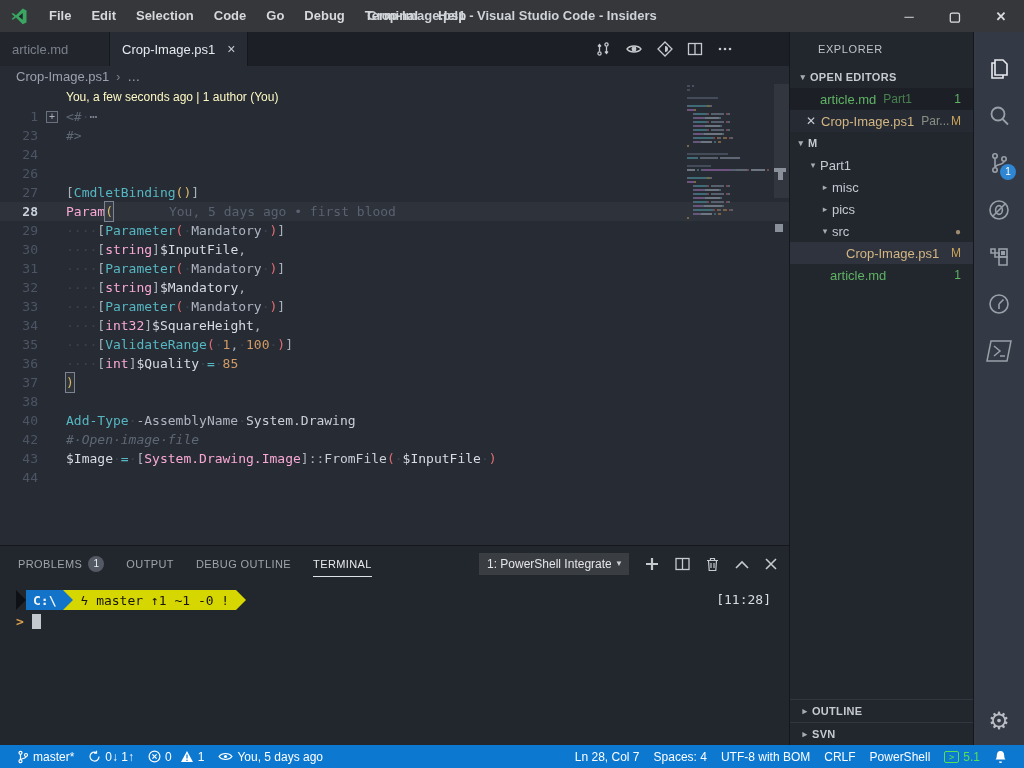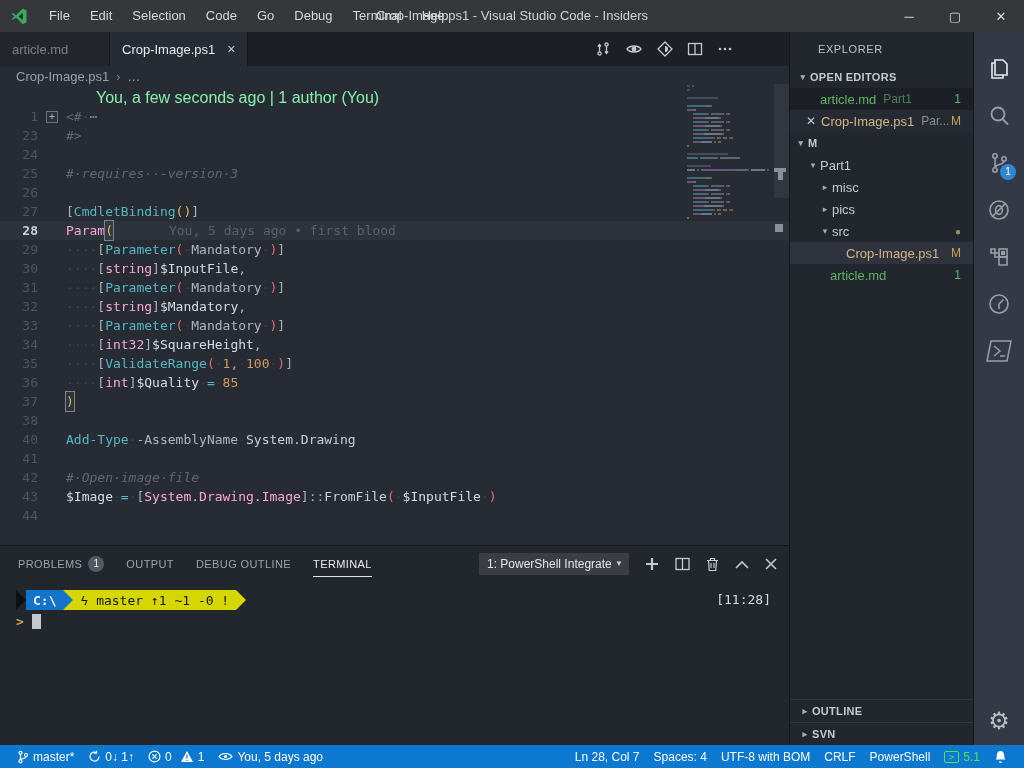--- a/index.html
+++ b/index.html
@@ -6,21 +6,21 @@
   html,body { width:1024px; height:768px; overflow:hidden; background:#1c1f25; }
   body { font-family:"Liberation Sans", sans-serif; font-size:13px; color:#c3c9d1; }
   .window { width:1024px; height:768px; display:flex; flex-direction:column; }
 
   
   .titlebar { height:32px; background:#35373b; display:flex; align-items:center; flex:none; }
   .vscode-logo { width:18px; height:18px; margin:0 12px 0 10px; flex:none; }
   .menus { display:flex; gap:2px; }
   .menu-item { padding:0 9px; line-height:32px; color:#d6d8db; font-size:13px; cursor:default; }
   .win-title { position:absolute; left:0; right:0; text-align:center; color:#cfd3d8; font-size:13px; line-height:32px; pointer-events:none; }
-  .titlebar { position:relative; }
+  .titlebar { position:relative;font-weight:bold; }
   .win-controls { margin-left:auto; display:flex; z-index:2; }
   .win-btn { width:46px; height:32px; display:flex; align-items:center; justify-content:center; color:#d8dadd; font-size:13px; }
 
   
   .main-row { flex:1; display:flex; min-height:0; }
   .editor-col { width:790px; flex:none; display:flex; flex-direction:column; border-right:1px solid #15171c; }
 
   
   .tabstrip { height:34px; background:#1c1f25; display:flex; align-items:stretch; flex:none; }
   .tab { padding:0 12px; display:flex; align-items:center; gap:8px; font-size:13px; color:#7a808b; background:#22252b; border-right:1px solid #15171c; min-width:110px; }
@@ -33,21 +33,21 @@
   .editor-area { height:479px; background:#272c34; position:relative; flex:none; overflow:hidden; }
   .breadcrumb { height:22px; line-height:22px; padding-left:16px; color:#9aa1ad; font-size:13px; display:flex; gap:7px; align-items:center; }
   .breadcrumb .chev { color:#7d8491; font-size:12px; }
   .code-wrap { position:relative; }
   .code-line { display:flex; height:19px; line-height:19px; font-family:"DejaVu Sans Mono","Liberation Mono",monospace; font-size:13px; white-space:pre; position:relative; }
   .code-line.active { background:#2d323b; }
   .gutter { width:38px; flex:none; text-align:right; color:#4d5565; }
   .code-line.active .gutter { color:#ccd2dc; font-weight:bold; }
   .foldcol { width:28px; flex:none; display:flex; align-items:center; justify-content:center; }
   .foldbox { width:12px; height:12px; border:1px solid #6a7280; background:#2b303a; color:#aab2c0; font-size:10px; line-height:10px; text-align:center; }
-  .codelens { height:19px; line-height:19px; padding-left:96px; color:#86efac; font-size:16px; font-family:"Liberation Sans",sans-serif; }
+  .codelens { height:19px; line-height:19px; padding-left:66px; color:#fef9c3; font-size:12px; font-family:"Liberation Sans",sans-serif; }
   .ghost { color:#5a6170; margin-left:56px; }
   .tok-pun{color:#a9b1bd} .tok-typ{color:#56b6c2} .tok-kw{color:#f9a8d4}
   .tok-var{color:#d7dce4} .tok-num{color:#d19a66}
   .tok-cmt{color:#5f6774;font-style:italic}
   .tok-gold{color:#d9b866} .tok-goldbm{color:#d9b866; outline:1px solid #7c8493; background:rgba(255,255,255,.04);}
   .tok-pink{color:#e06c75} .tok-def{color:#aeb5c0} .tok-lit{color:#c9cfd9}
   .tok-op{color:#56b6c2} .tok-ws{color:#3c434f} .tok-dim{color:#7f8795}
   .minimap { position:absolute; top:19px; right:16px; width:86px; }
   .mm-row { height:2px; margin-bottom:2px; white-space:nowrap; }
   .mm-row span { display:inline-block; height:2px; vertical-align:top; }
@@ -188,36 +188,34 @@
         <div class="breadcrumb">
           <span>Crop-Image.ps1</span>
           <span class="chev">›</span>
           <span>…</span>
         </div>
         <div class="code-wrap" id="code-wrap">
             <div class="codelens">You, a few seconds ago | 1 author (You)</div>
             <div class="code-line"><span class="gutter">1</span><span class="foldcol"><span class="foldbox">+</span></span><span class="tok-cmt">&lt;#</span><span class="tok-ws">·</span><span class="tok-dim">⋯</span></div>
             <div class="code-line"><span class="gutter">23</span><span class="foldcol"></span><span class="tok-cmt">#&gt;</span></div>
             <div class="code-line"><span class="gutter">24</span><span class="foldcol"></span></div>
-            <div class="code-line"><span class="gutter">25</span><span class="foldcol"></span><span class="tok-cmt">#·requires··-version·3</span></div>
             <div class="code-line"><span class="gutter">26</span><span class="foldcol"></span></div>
             <div class="code-line"><span class="gutter">27</span><span class="foldcol"></span><span class="tok-pun">[</span><span class="tok-typ">CmdletBinding</span><span class="tok-gold">()</span><span class="tok-pun">]</span></div>
             <div class="code-line active"><span class="gutter">28</span><span class="foldcol"></span><span class="tok-kw">Param</span><span class="tok-goldbm">(</span><span class="ghost">You, 5 days ago • first blood</span></div>
             <div class="code-line"><span class="gutter">29</span><span class="foldcol"></span><span class="tok-ws">····</span><span class="tok-pun">[</span><span class="tok-typ">Parameter</span><span class="tok-pink">(</span><span class="tok-ws">·</span><span class="tok-def">Mandatory</span><span class="tok-ws">·</span><span class="tok-pink">)</span><span class="tok-pun">]</span></div>
             <div class="code-line"><span class="gutter">30</span><span class="foldcol"></span><span class="tok-ws">····</span><span class="tok-pun">[</span><span class="tok-kw">string</span><span class="tok-pun">]</span><span class="tok-var">$InputFile</span><span class="tok-pun">,</span></div>
             <div class="code-line"><span class="gutter">31</span><span class="foldcol"></span><span class="tok-ws">····</span><span class="tok-pun">[</span><span class="tok-typ">Parameter</span><span class="tok-pink">(</span><span class="tok-ws">·</span><span class="tok-def">Mandatory</span><span class="tok-ws">·</span><span class="tok-pink">)</span><span class="tok-pun">]</span></div>
             <div class="code-line"><span class="gutter">32</span><span class="foldcol"></span><span class="tok-ws">····</span><span class="tok-pun">[</span><span class="tok-kw">string</span><span class="tok-pun">]</span><span class="tok-var">$Mandatory</span><span class="tok-pun">,</span></div>
             <div class="code-line"><span class="gutter">33</span><span class="foldcol"></span><span class="tok-ws">····</span><span class="tok-pun">[</span><span class="tok-typ">Parameter</span><span class="tok-pink">(</span><span class="tok-ws">·</span><span class="tok-def">Mandatory</span><span class="tok-ws">·</span><span class="tok-pink">)</span><span class="tok-pun">]</span></div>
             <div class="code-line"><span class="gutter">34</span><span class="foldcol"></span><span class="tok-ws">····</span><span class="tok-pun">[</span><span class="tok-kw">int32</span><span class="tok-pun">]</span><span class="tok-var">$SquareHeight</span><span class="tok-pun">,</span></div>
             <div class="code-line"><span class="gutter">35</span><span class="foldcol"></span><span class="tok-ws">····</span><span class="tok-pun">[</span><span class="tok-typ">ValidateRange</span><span class="tok-pink">(</span><span class="tok-ws">·</span><span class="tok-num">1</span><span class="tok-pun">,</span><span class="tok-ws">·</span><span class="tok-num">100</span><span class="tok-ws">·</span><span class="tok-pink">)</span><span class="tok-pun">]</span></div>
             <div class="code-line"><span class="gutter">36</span><span class="foldcol"></span><span class="tok-ws">····</span><span class="tok-pun">[</span><span class="tok-kw">int</span><span class="tok-pun">]</span><span class="tok-var">$Quality</span><span class="tok-ws">·</span><span class="tok-op">=</span><span class="tok-ws">·</span><span class="tok-num">85</span></div>
             <div class="code-line"><span class="gutter">37</span><span class="foldcol"></span><span class="tok-goldbm">)</span></div>
             <div class="code-line"><span class="gutter">38</span><span class="foldcol"></span></div>
             <div class="code-line"><span class="gutter">40</span><span class="foldcol"></span><span class="tok-typ">Add-Type</span><span class="tok-ws">·</span><span class="tok-def">-AssemblyName</span><span class="tok-ws">·</span><span class="tok-lit">System.Drawing</span></div>
-            <div class="code-line"><span class="gutter">41</span><span class="foldcol"></span></div>
             <div class="code-line"><span class="gutter">42</span><span class="foldcol"></span><span class="tok-cmt">#·Open·image·file</span></div>
             <div class="code-line"><span class="gutter">43</span><span class="foldcol"></span><span class="tok-var">$Image</span><span class="tok-ws">·</span><span class="tok-op">=</span><span class="tok-ws">·</span><span class="tok-pun">[</span><span class="tok-kw">System.Drawing.Image</span><span class="tok-pun">]::</span><span class="tok-lit">FromFile</span><span class="tok-pink">(</span><span class="tok-ws">·</span><span class="tok-var">$InputFile</span><span class="tok-ws">·</span><span class="tok-pink">)</span></div>
             <div class="code-line"><span class="gutter">44</span><span class="foldcol"></span></div>
           </div>
         <div class="minimap" id="minimap">
             <div class="mm-row"><span style="width: 2.8px; background: rgb(69, 76, 89);"></span><span style="width: 2px; background: transparent;"></span><span style="width: 2px; background: rgb(74, 81, 96);"></span></div>
             <div class="mm-row"><span style="width: 2.8px; background: rgb(69, 76, 89);"></span></div>
             <div class="mm-row"></div>
             <div class="mm-row"><span style="width: 30.8px; background: rgb(69, 76, 89);"></span></div>
             <div class="mm-row"></div>

